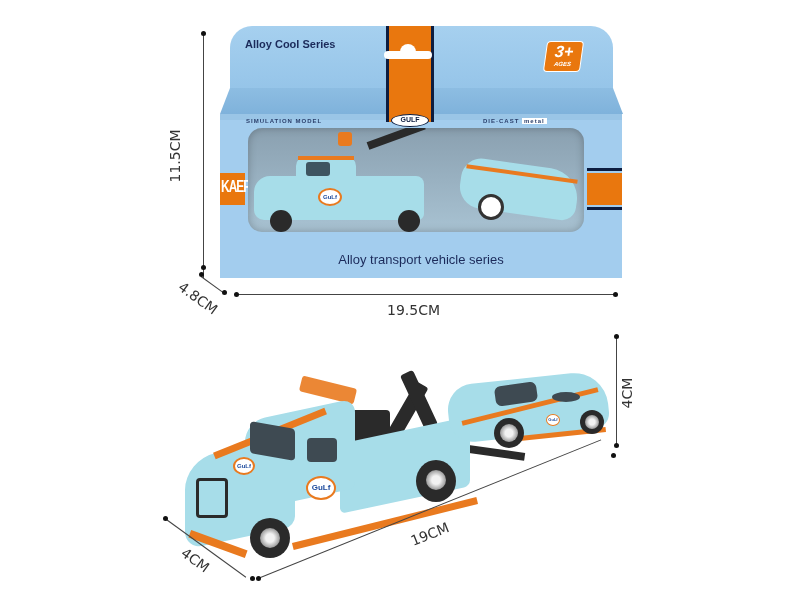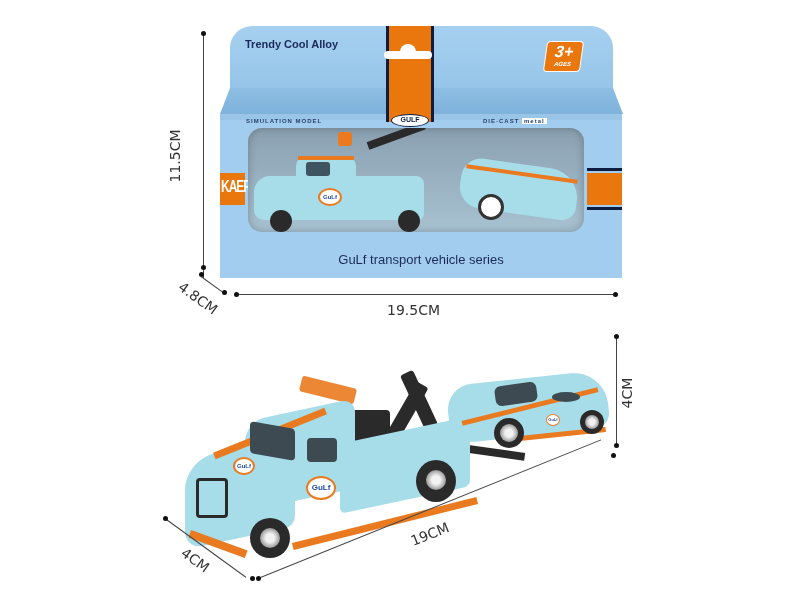--- a/index.html
+++ b/index.html
@@ -45,21 +45,21 @@
   .gulf-logo { border-radius:50%; background:#ffffff; border:2px solid #e97a1f; color:#1d4a9c; font-weight:bold; text-align:center; }
 </style>
 </head>
 <body>
 
 <div class="abs box-header"></div>
 <div class="abs box-shoulder"></div>
 <div class="abs box-front"></div>
 <div class="abs box-front-edge"></div>
 
-<div class="abs series-title">Trendy Cool Alloy</div>
+<div class="abs series-title">Alloy Cool Series</div>
 <div class="abs center-stripe"></div>
 <div class="abs hanger-bump"></div>
 <div class="abs hanger"></div>
 <div class="abs gulf-oval"></div>
 <div class="abs gulf-oval-text">GULF</div>
 
 <div class="abs age-badge">
   <span class="age-num">3+</span>
   <span class="age-label">AGES</span>
 </div>
@@ -83,21 +83,21 @@
   <div class="abs black" style="left:120px;top:14px;width:60px;height:8px;transform:rotate(-20deg);transform-origin:left;"></div>
   <div class="abs gulf-logo" style="left:70px;top:60px;width:20px;height:14px;font-size:6px;line-height:14px;">GuLf</div>
   <div class="abs wheel" style="left:22px;top:82px;width:22px;height:22px;"></div>
   <div class="abs wheel" style="left:150px;top:82px;width:22px;height:22px;"></div>
 
   <div class="abs truck-body" style="left:212px;top:36px;width:118px;height:50px;border-radius:20px 30px 14px 22px;transform:rotate(8deg);"></div>
   <div class="abs orange" style="left:218px;top:44px;width:112px;height:4px;transform:rotate(8deg);"></div>
   <div class="abs wheel" style="left:230px;top:66px;width:20px;height:20px;background:#ffffff;border:3px solid #333;"></div>
 </div>
 
-<div class="abs box-caption">GuLf transport vehicle series</div>
+<div class="abs box-caption">Alloy transport vehicle series</div>
 
 <div class="abs line" style="left:203px;top:33px;width:1px;height:245px;"></div>
 <div class="abs dot" style="left:201px;top:31px;"></div>
 <div class="abs dot" style="left:201px;top:265px;"></div>
 <div class="abs dim-text" style="left:148px;top:148px;transform:rotate(-90deg);">11.5CM</div>
 
 <div class="abs line" style="left:201px;top:276px;width:28px;height:1px;transform:rotate(36deg);transform-origin:left;"></div>
 <div class="abs dot" style="left:199px;top:272px;"></div>
 <div class="abs dot" style="left:222px;top:290px;"></div>
 <div class="abs dim-text" style="left:176px;top:290px;transform:rotate(36deg);">4.8CM</div>

